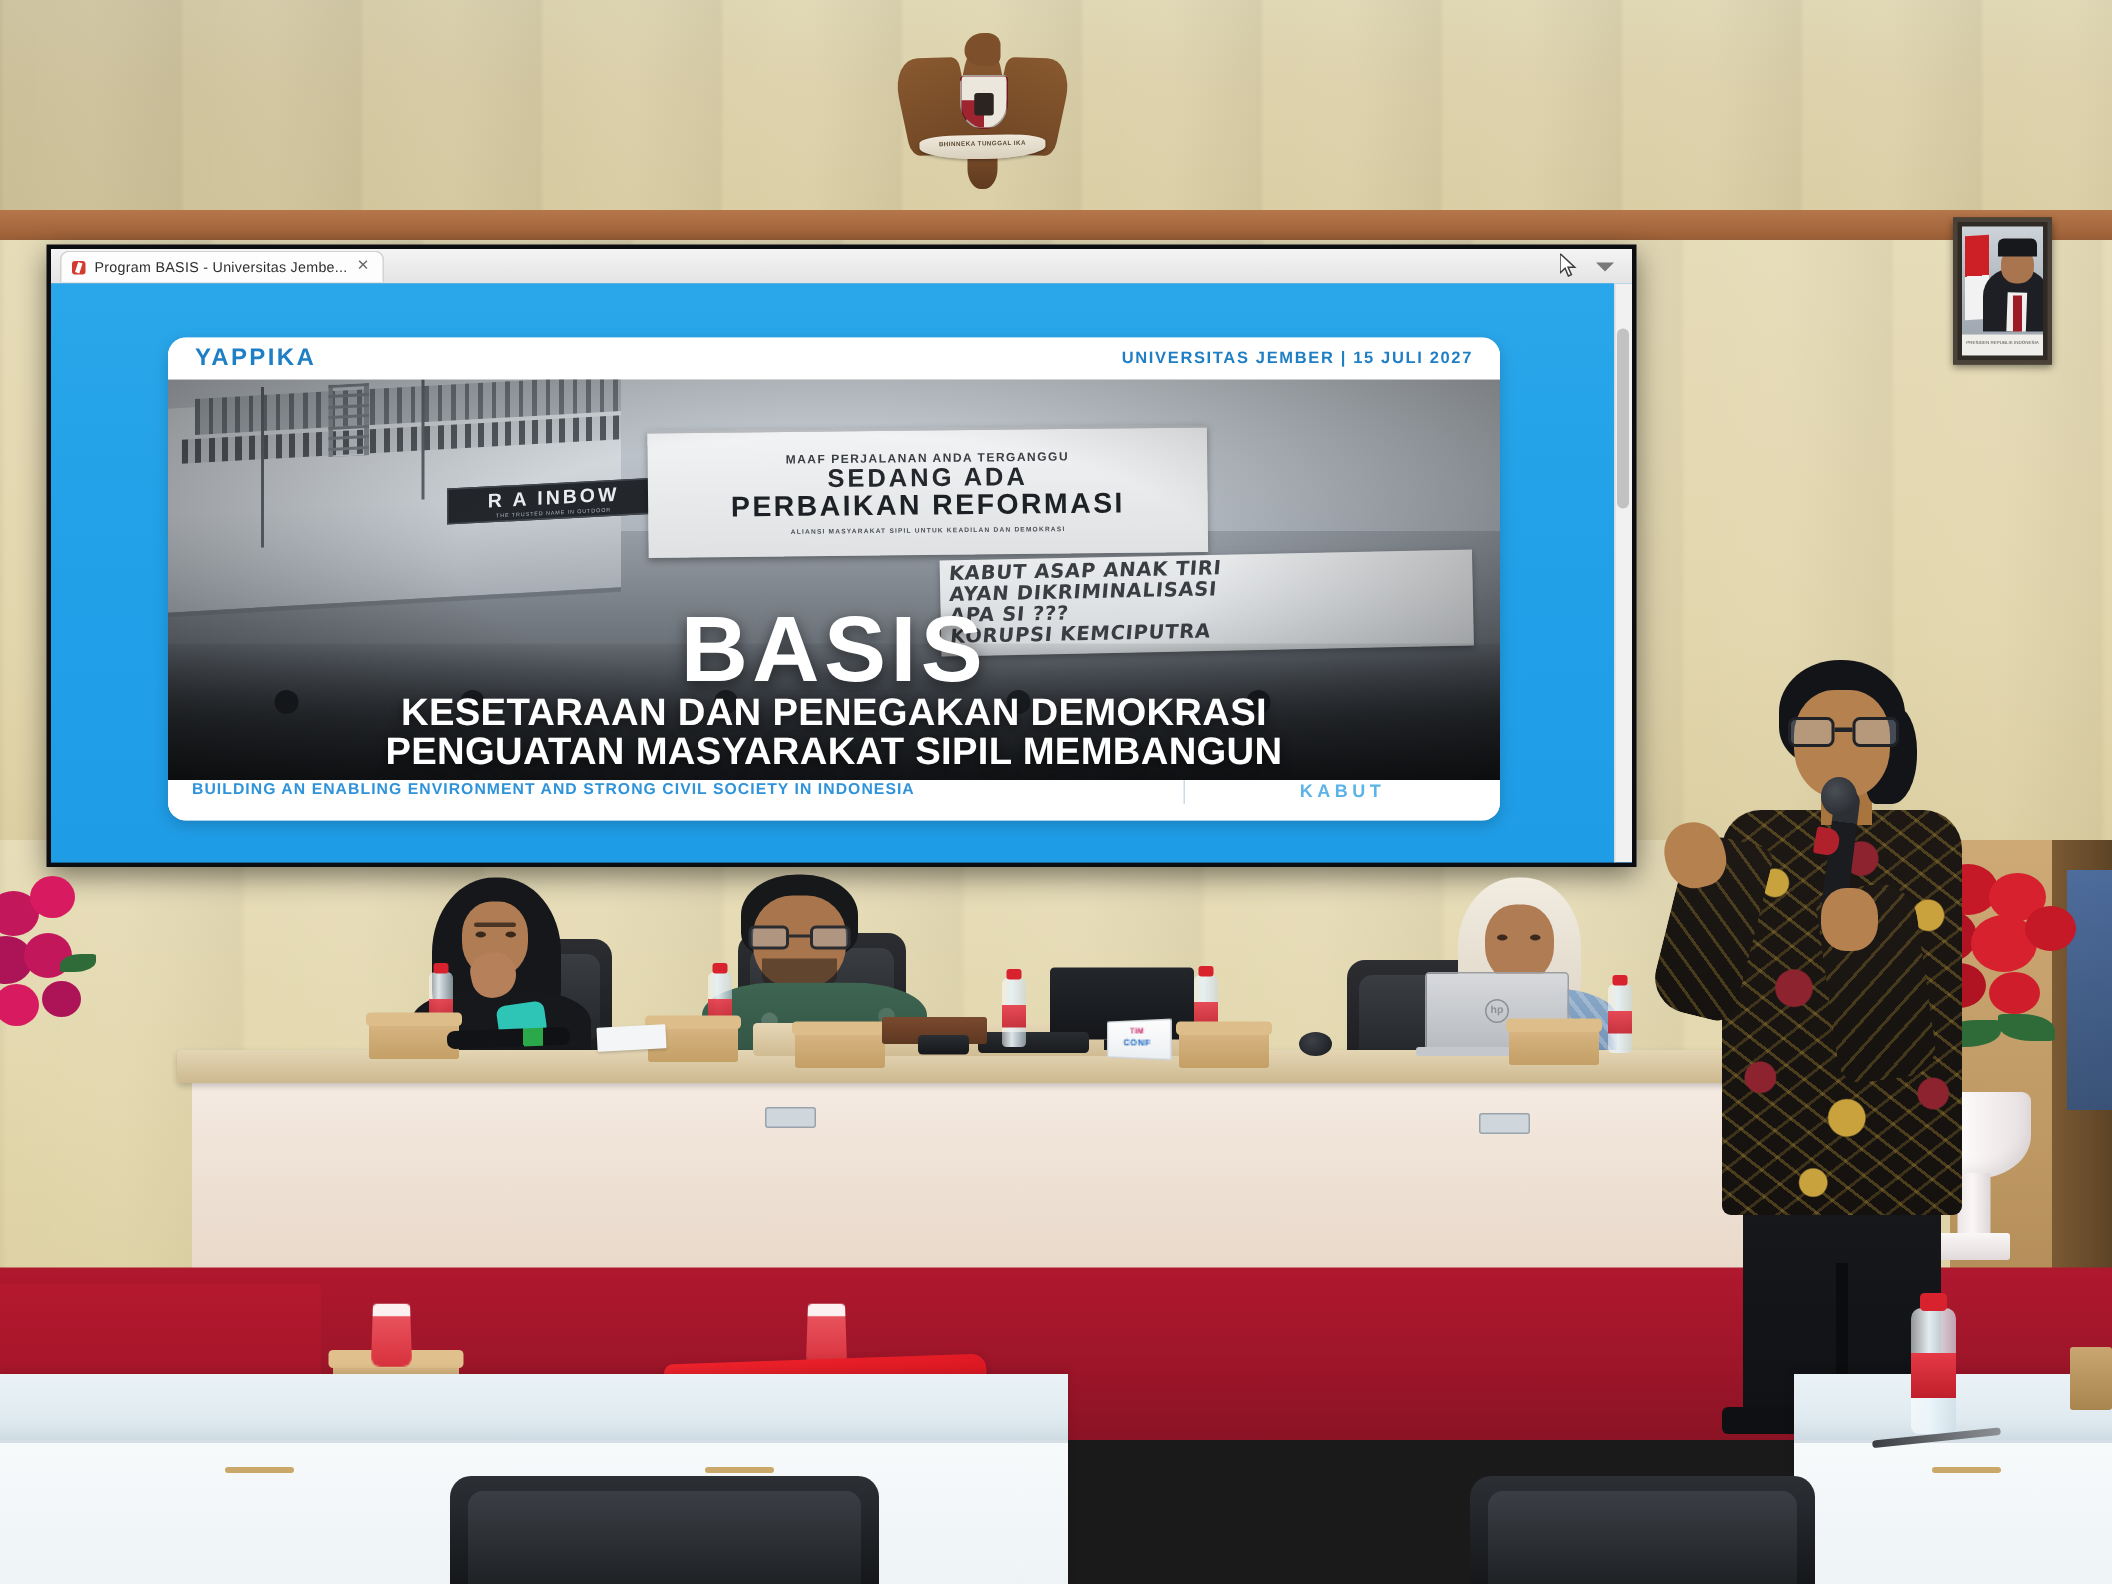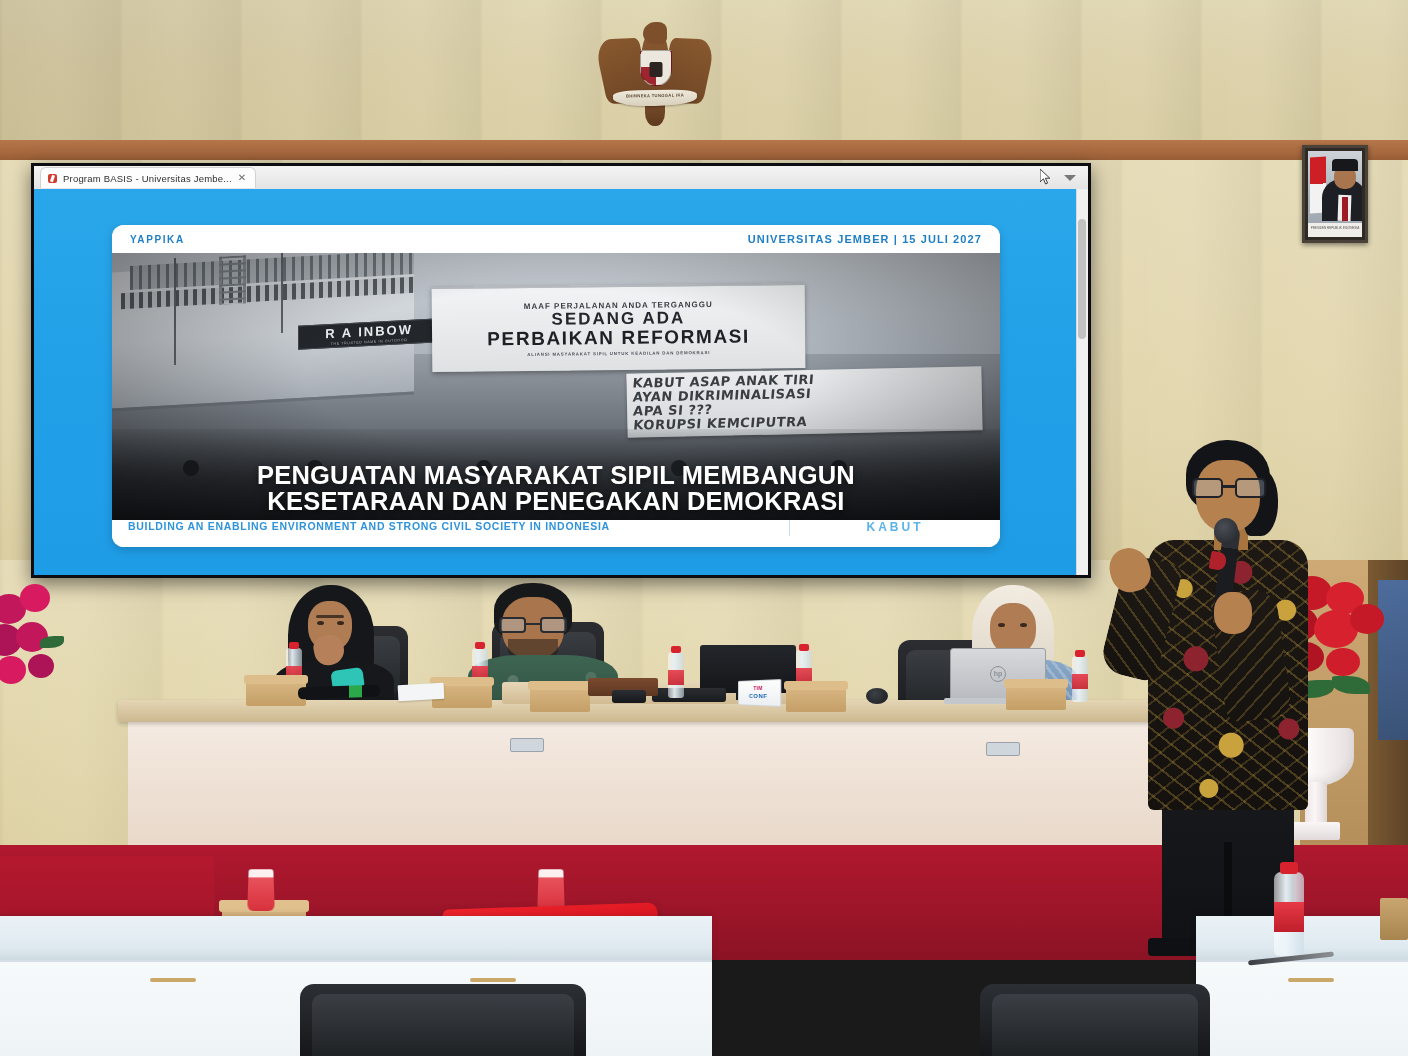--- a/index.html
+++ b/index.html
@@ -247,21 +247,21 @@
     display: flex; flex-direction: column;
     overflow: hidden;
     box-shadow: 0 3px 10px rgba(0,0,0,.18);
   }
   .slide-head {
     height: 28px; flex: 0 0 28px;
     display: flex; align-items: center; justify-content: space-between;
     padding: 0 18px; background: #fff;
   }
   .slide-head .brand {
-    font-size: 10px; font-weight: bold; letter-spacing: 1.6px; color: #1f7fc4;
+    font-size: 16px; font-weight: bold; letter-spacing: 1.6px; color: #1f7fc4;
   }
   .slide-head .meta {
     font-size: 11px; font-weight: bold; letter-spacing: 1.1px; color: #1f7fc4;
   }
   .slide-photo {
     position: relative; flex: 1 1 auto; overflow: hidden;
     background: linear-gradient(180deg,#b9bfc6 0%, #9aa1a9 35%, #5e646b 75%, #2b2e33 100%);
   }
   
   .ph-skyband {
@@ -889,22 +889,23 @@
             <div class="ph-crowd">
               <div class="head" style="left:8%"></div>
               <div class="head" style="left:22%"></div>
               <div class="head" style="left:41%"></div>
               <div class="head" style="left:63%"></div>
               <div class="head" style="left:81%"></div>
             </div>
             <div class="ph-vignette"></div>
 
             <div class="slide-title-wrap">
+              <div class="slide-title-main">BASIS</div>
+              <div class="slide-title-sub">KESETARAAN DAN PENEGAKAN DEMOKRASI</div>
               <div class="slide-title-sub">PENGUATAN MASYARAKAT SIPIL MEMBANGUN</div>
-              <div class="slide-title-sub">KESETARAAN DAN PENEGAKAN DEMOKRASI</div>
             </div>
           </div>
 
           <div class="slide-foot">
             <div class="tagline">BUILDING AN ENABLING ENVIRONMENT AND STRONG CIVIL SOCIETY IN INDONESIA</div>
             <div class="divider"></div>
             <div class="next-btn">KABUT</div>
           </div>
 
         </div>

